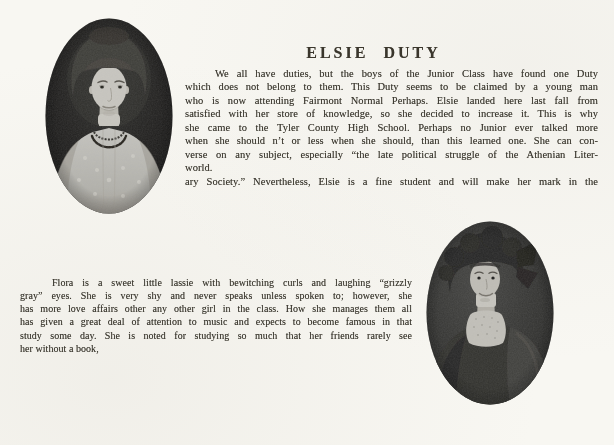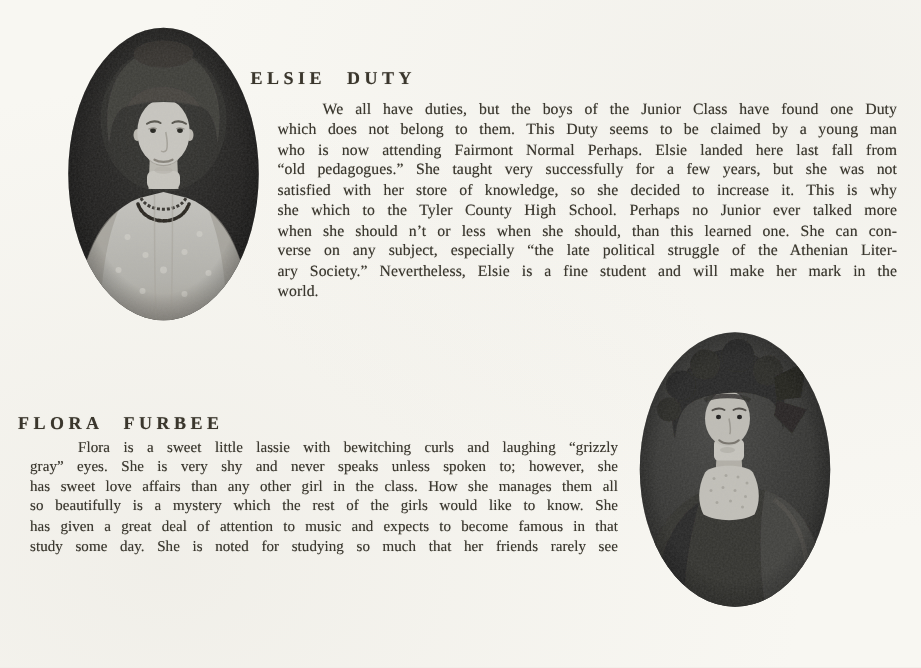--- a/index.html
+++ b/index.html
@@ -14,22 +14,22 @@
     color:#3b382f;
   }
   .photo{position:absolute;margin:0;padding:0;}
   .photo-elsie{left:45px;top:18px;width:128px;height:196px;}
   .photo-flora{left:426px;top:221px;width:128px;height:184px;}
   .photo svg{display:block;filter:blur(0.3px);}
   .sec{position:absolute;}
   .sec-elsie{left:185px;top:46px;width:413px;}
   .sec-flora{left:20px;top:276px;width:392px;}
   .title{
-    font-size:12px;line-height:13px;font-weight:bold;
-    letter-spacing:3px;word-spacing:8px;text-align:left;
+    font-size:16px;line-height:13px;font-weight:bold;
+    letter-spacing:3px;word-spacing:8px;text-align:center;
     margin:0;color:#3a362c;text-shadow:0 0 0.5px rgba(58,54,44,.5);
   }
   .sec-elsie .title{margin-bottom:8px;transform:translateX(-18px);}
   .sec-flora .title{margin-bottom:3px;transform:translateX(-8px);}
   .ln{
     font-size:10.5px;line-height:13.45px;height:13.45px;overflow:hidden;
     text-align:justify;text-align-last:justify;
     letter-spacing:0.05px;color:#3b382f;
     text-shadow:0 0 0.45px rgba(59,56,47,.55);
   }
@@ -118,27 +118,26 @@
       </g>
     </svg>
   </figure>
 
   <section class="sec sec-elsie">
     <h2 class="title">ELSIE DUTY</h2>
     <div>
       <div class="ln indent">We all have duties, but the boys of the Junior Class have found one Duty</div>
       <div class="ln">which does not belong to them. This Duty seems to be claimed by a young man</div>
       <div class="ln">who is now attending Fairmont Normal Perhaps. Elsie landed here last fall from</div>
-      <div class="ln">“old pedagogues.” She taught very successfully for a few years, but she was not</div>
       <div class="ln">satisfied with her store of knowledge, so she decided to increase it. This is why</div>
-      <div class="ln">she which to the Tyler County High School. Perhaps no Junior ever talked more</div>
+      <div class="ln">she came to the Tyler County High School. Perhaps no Junior ever talked more</div>
       <div class="ln">when she should n’t or less when she should, than this learned one. She can con-</div>
       <div class="ln">verse on any subject, especially “the late political struggle of the Athenian Liter-</div>
+      <div class="ln last">world.</div>
       <div class="ln">ary Society.” Nevertheless, Elsie is a fine student and will make her mark in the</div>
-      <div class="ln last">world.</div>
     </div>
   </section>
 
   <figure class="photo photo-flora" aria-label="Oval black-and-white portrait: smiling young woman with dark curly hair and hair bow, lace high collar and yoke over a dark dress">
     <svg viewBox="0 0 128 184" width="128" height="184">
       <defs>
         <clipPath id="p2clip">
             <ellipse cx="64" cy="92" rx="63.5" ry="91.5"></ellipse>
           </clipPath>
         <radialGradient id="p2bg" cx="42%" cy="35%" r="80%">
@@ -199,24 +198,23 @@
           <path d="M53.5,72.5 C56.5,75.4 63.5,75.4 66.5,72.5" stroke="#76726b" stroke-width="1.4" fill="none" stroke-linecap="round"></path>
           <ellipse cx="59" cy="79" rx="5" ry="2" fill="#a8a59d" opacity="0.5"></ellipse>
         </g>
         <rect width="128" height="184" fill="url(#p2vin)"></rect>
         <rect width="128" height="184" filter="url(#p2grain)" opacity="0.45"></rect>
       </g>
     </svg>
   </figure>
 
   <section class="sec sec-flora">
-    <h2 class="title">FLORA FURBEE</h2>
     <div>
       <div class="ln indent">Flora is a sweet little lassie with bewitching curls and laughing “grizzly</div>
       <div class="ln">gray” eyes. She is very shy and never speaks unless spoken to; however, she</div>
-      <div class="ln">has sweet love affairs than any other girl in the class. How she manages them all</div>
-      <div class="ln">so beautifully is a mystery which the rest of the girls would like to know. She</div>
+      <div class="ln">has more love affairs other any other girl in the class. How she manages them all</div>
       <div class="ln">has given a great deal of attention to music and expects to become famous in that</div>
       <div class="ln">study some day. She is noted for studying so much that her friends rarely see</div>
+      <div class="ln last">her without a book,</div>
     </div>
   </section>
 
 </div>
 
 </body></html>

